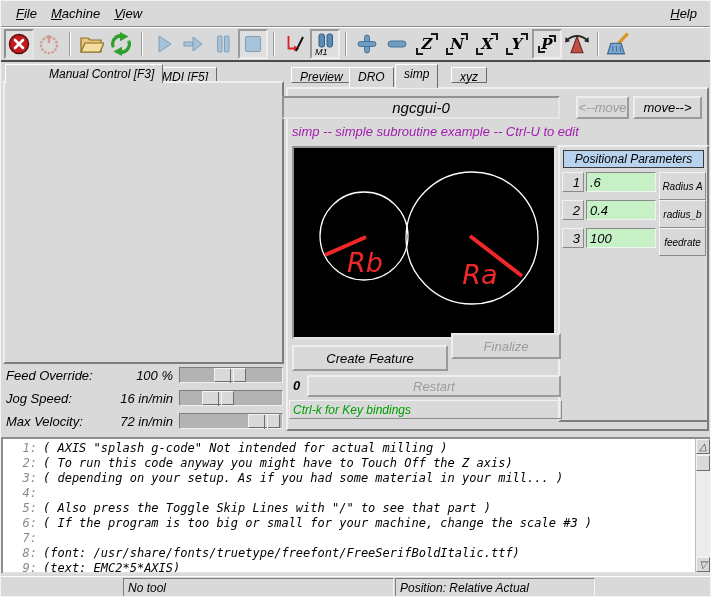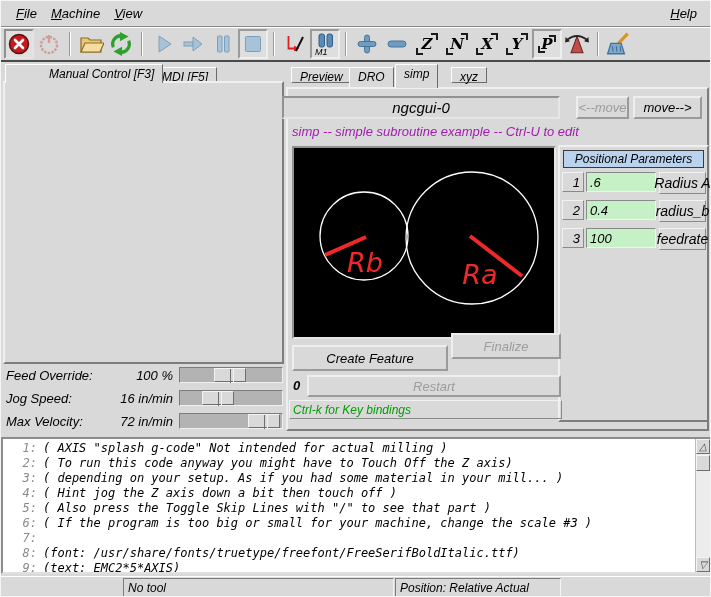--- a/index.html
+++ b/index.html
@@ -65,21 +65,21 @@
     background:#000; border:2px inset #e6e6e6; }
   .pheader { position:absolute; left:562px; top:149px; width:141px; height:18px;
     border:1px solid #3a3a3a; font-size:12px; display:flex; align-items:center;
     justify-content:center; }
   .pidx { position:absolute; left:561px; width:22px; height:20px; font-size:13px;
     display:flex; align-items:center; justify-content:flex-end; padding-right:3px;
     background:#d9d9d9; border:1px solid; border-color:#f2f2f2 #8a8a8a #8a8a8a #f2f2f2; }
   .pentry { position:absolute; left:585px; width:70px; height:20px; font-size:13px;
     display:flex; align-items:center; padding-left:3px;
     border:1px solid; border-color:#8a8a8a #f2f2f2 #f2f2f2 #8a8a8a; }
-  .pname { position:absolute; left:658px; width:47px; height:22px; font-size:14px;
+  .pname { position:absolute; left:658px; width:47px; height:28px; font-size:10px;
     display:flex; align-items:center; justify-content:center; background:#d9d9d9;
     border:1px solid; border-color:#f2f2f2 #8a8a8a #8a8a8a #f2f2f2; white-space:nowrap; }
   #key-hint { position:absolute; left:288px; top:399px; width:273px; height:19px;
     border:1px solid; border-color:#f2f2f2 #8a8a8a #8a8a8a #f2f2f2;
     font-size:12px; display:flex; align-items:center; padding-left:3px; }
   
   #code-area { position:absolute; left:0; top:436px; width:711px; height:137px;
     background:#ffffff; border:2px inset #e0e0e0;
     font-family:"DejaVu Sans Mono", monospace; font-size:12px; line-height:15px;
     padding:2px 0 0 4px; overflow:hidden; }
@@ -322,31 +322,31 @@
 
   <span style="position:absolute; left:292px; top:377px; font-size:13px; font-weight:bold; z-index:2;">0</span>
   <div class="btn raised disabled" style="position:absolute; left:306px; top:374px; width:254px; height:22px; z-index:2;">Restart</div>
 
   <div id="key-hint" style="z-index:2; color:#00a000;">Ctrl-k for Key bindings</div>
 
   <div id="code-area">
     <div class="code-line"><span class="ln">1:</span><span>( AXIS "splash g-code" Not intended for actual milling )</span></div>
     <div class="code-line"><span class="ln">2:</span><span>( To run this code anyway you might have to Touch Off the Z axis)</span></div>
     <div class="code-line"><span class="ln">3:</span><span>( depending on your setup. As if you had some material in your mill... )</span></div>
-    <div class="code-line"><span class="ln">4:</span><span>( Hint jog the Z axis down a bit then touch off )</span></div>
+    <div class="code-line"><span class="ln">4:</span></div>
     <div class="code-line"><span class="ln">5:</span><span>( Also press the Toggle Skip Lines with "/" to see that part )</span></div>
     <div class="code-line"><span class="ln">6:</span><span>( If the program is too big or small for your machine, change the scale #3 )</span></div>
     <div class="code-line"><span class="ln">7:</span><span></span></div>
     <div class="code-line"><span class="ln">8:</span><span>(font: /usr/share/fonts/truetype/freefont/FreeSerifBoldItalic.ttf)</span></div>
     <div class="code-line"><span class="ln">9:</span><span>(text: EMC2*5*AXIS)</span></div>
   </div>
   <div id="vscroll">
     <div class="sarrow" style="top:0;">△</div>
     <div id="sthumb"></div>
     <div class="sarrow" style="bottom:0;">▽</div>
   </div>
 
   <div id="statusbar">
     <div class="scell" style="left:122px; width:271px;">No tool</div>
-    <div class="scell" style="left:394px; width:166px;">Position: Relative Actual</div>
+    <div class="scell" style="left:394px; width:200px;">Position: Relative Actual</div>
   </div>
 
 </div>
 
 </body></html>

